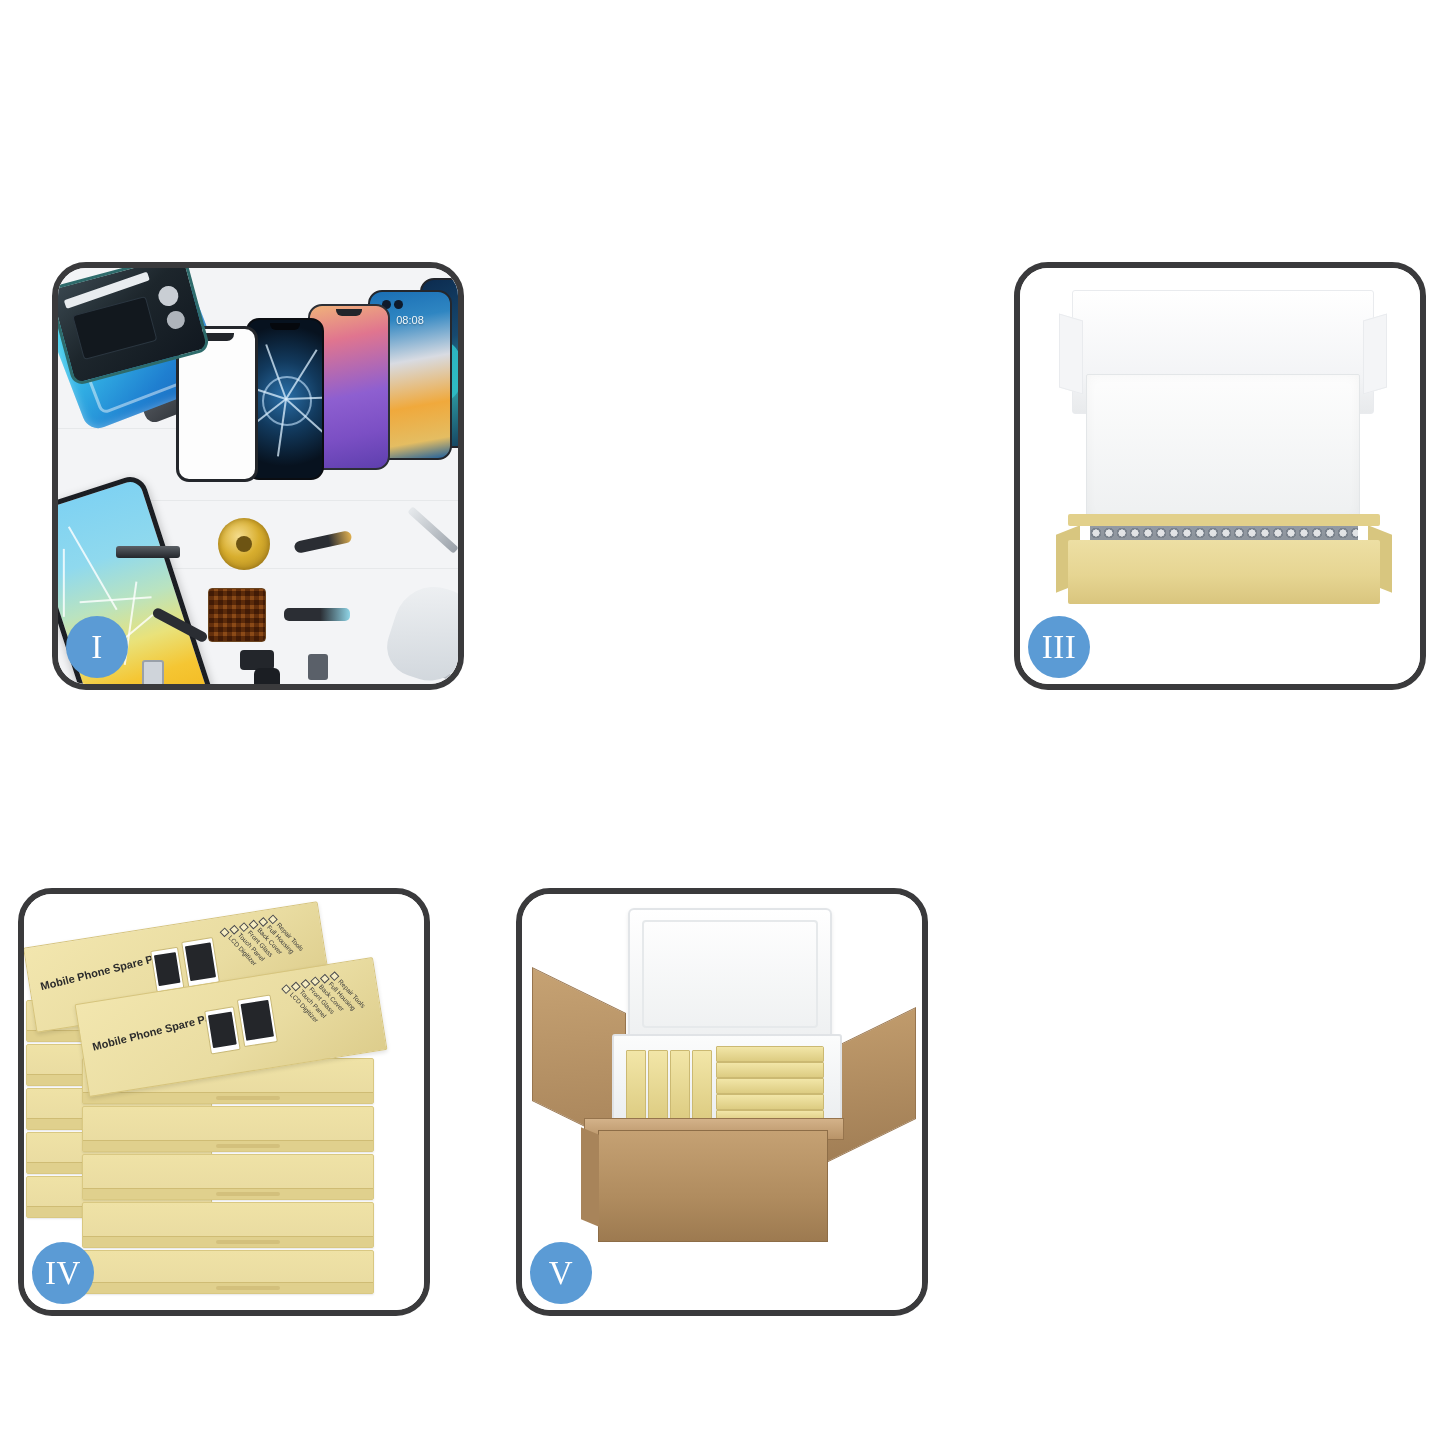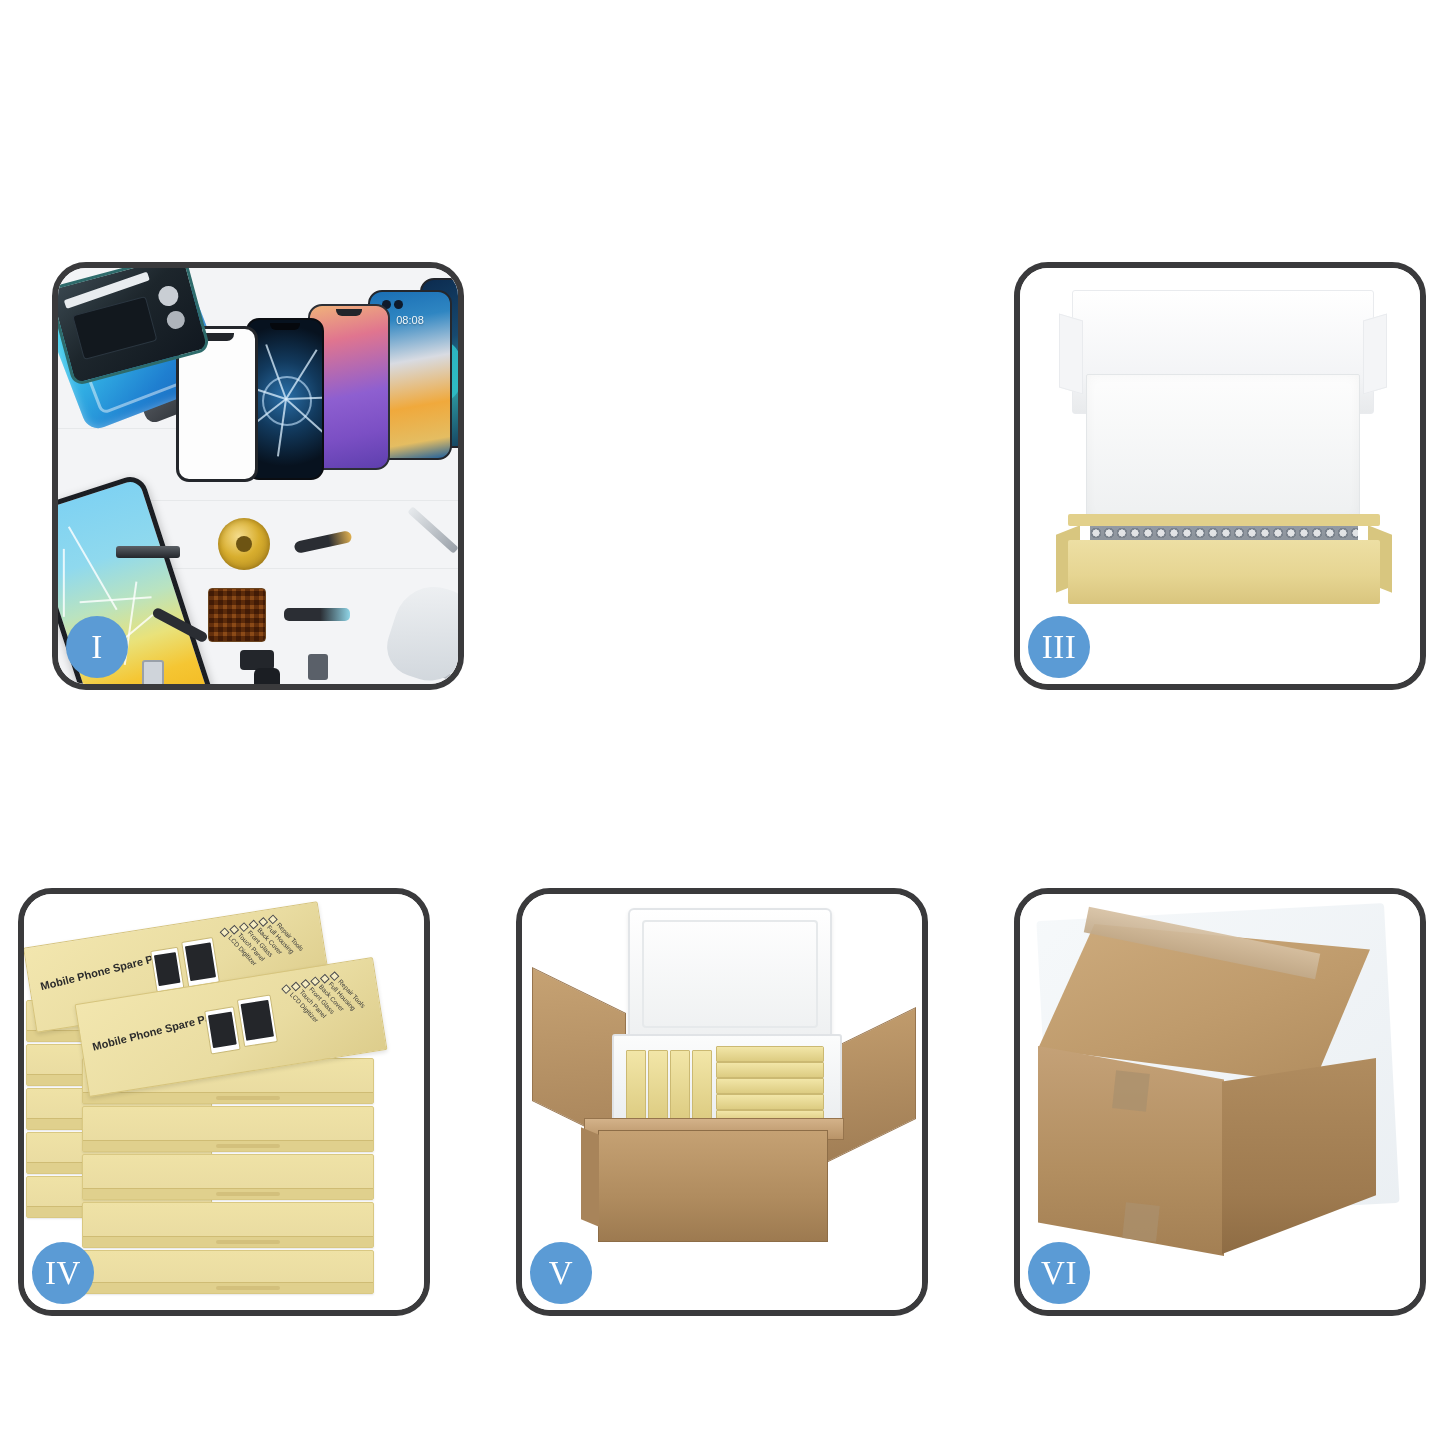--- a/index.html
+++ b/index.html
@@ -500,29 +500,15 @@
             <span class="yslab" style="left:90px;top:48px;width:106px;height:14px;"></span>
             <span class="yslab" style="left:90px;top:64px;width:106px;height:10px;"></span>
           </div>
           <div class="cartonrim"></div>
           <div class="cartonbody"></div>
         </div>
         <div class="badge">V</div>
       </div>
     </div>
 
-    <div class="cell c6">
-      <div class="panel">
-        <div class="p6">
-          <div class="wrapfilm"></div>
-          <div class="cartonTop"></div>
-          <div class="tapeStrip"></div>
-          <div class="cartonFront"></div>
-          <div class="cartonSide"></div>
-          <div class="tapeTab1"></div>
-          <div class="tapeTab2"></div>
-        </div>
-        <div class="badge">VI</div>
-      </div>
-    </div>
 
   </div>
 </div>
 
 </body></html>

